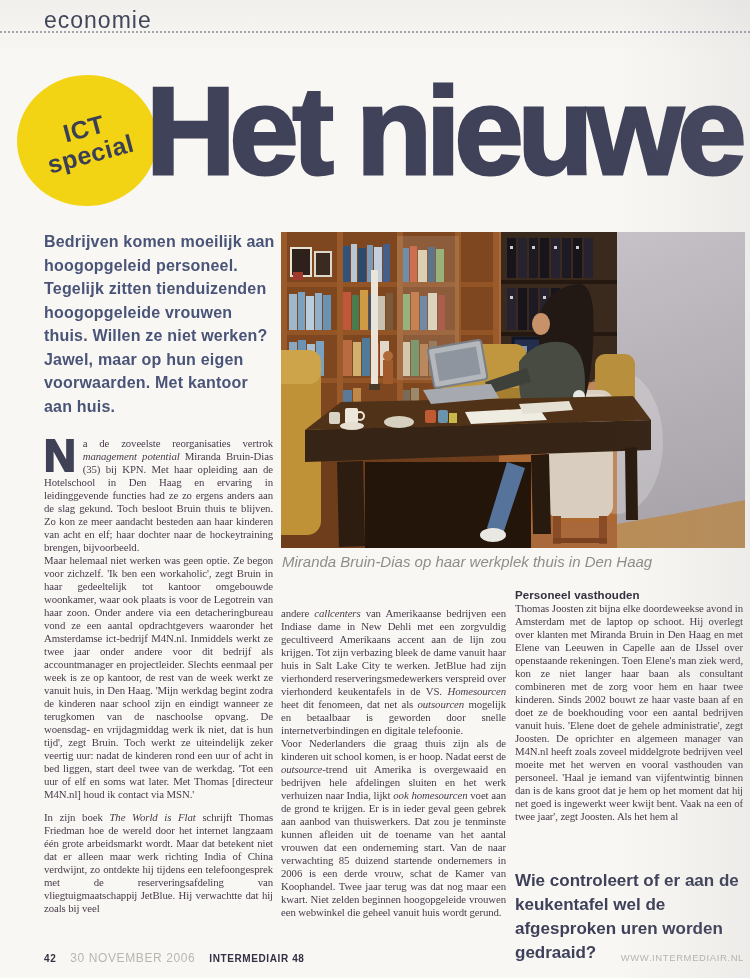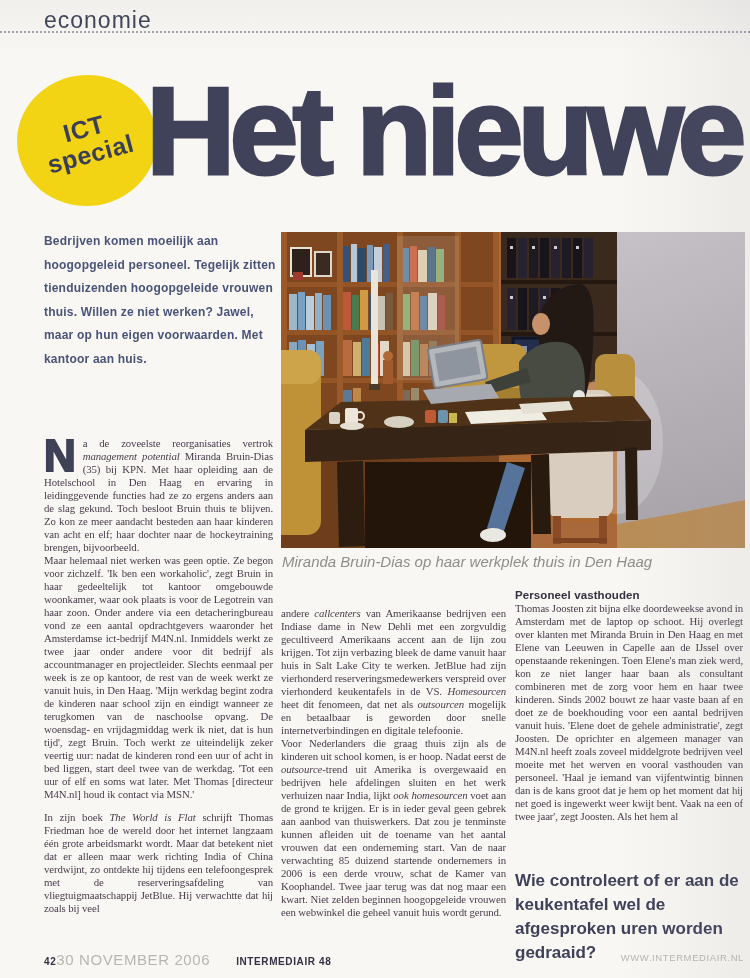--- a/index.html
+++ b/index.html
@@ -14,21 +14,21 @@
   .badge{position:absolute;left:17px;top:75px;width:140px;height:131px;border-radius:50%;
          background:#f2d414;transform:rotate(-4deg);display:flex;align-items:center;justify-content:center;}
   .badge-text{transform:rotate(-11deg);text-align:center;font-weight:bold;color:#3a3f55;
               font-size:25px;line-height:26px;letter-spacing:0.5px;}
 
   
   .headline{position:absolute;left:146px;top:60px;width:604px;font-size:124px;font-weight:bold;
             color:#40425a;letter-spacing:-6px;white-space:nowrap;-webkit-text-stroke:3px #40425a;}
 
   
-  .intro{position:absolute;left:44px;top:230px;width:234px;font-size:12px;font-weight:bold;
+  .intro{position:absolute;left:44px;top:230px;width:234px;font-size:16px;font-weight:bold;
          color:#4a5478;line-height:23.5px;letter-spacing:0.2px;}
   .byline{position:absolute;left:44px;top:389px;font-size:10.5px;letter-spacing:0.9px;line-height:22px;}
   .byline .lbl{color:#a9a6a0;}
   .byline .nm{color:#3a3550;font-weight:bold;}
 
   
   .photo{position:absolute;left:281px;top:232px;width:464px;height:316px;}
   .caption{position:absolute;left:282px;top:553px;font-size:15px;font-style:italic;color:#8f8d8a;}
 
   
@@ -43,22 +43,22 @@
            line-height:36px;padding:1px 7px 0 0;color:#3f4156;-webkit-text-stroke:2px #3f4156;}
   .col-heading{font-family:"Liberation Sans",sans-serif;font-weight:bold;font-size:11.5px;
                color:#352f3f;margin:0 0 4px 0;letter-spacing:0.1px;}
 
   
   .pull-quote{position:absolute;left:515px;top:869px;width:234px;font-weight:bold;font-size:17px;
               line-height:24px;color:#3f415a;}
 
   
   .footer-left{position:absolute;left:44px;top:951px;font-size:10px;letter-spacing:0.6px;}
-  .footer-left .pg{font-weight:bold;color:#353043;}
-  .footer-left .dt{color:#b9b6b0;margin-right:26px;font-size:15px;}
+  .footer-left .pg{font-weight:bold;color:#353043;margin-right:14px;}
+  .footer-left .dt{color:#b9b6b0;margin-right:14px;font-size:12px;}
   .footer-left .mg{font-weight:bold;color:#353043;margin-top:28px;}
   .footer-right{position:absolute;right:6px;top:952px;font-size:9.5px;letter-spacing:0.6px;color:#b9b6b0;}
 
   
   .shade-right{position:absolute;top:0;right:0;width:130px;height:978px;pointer-events:none;
                background:linear-gradient(to right, rgba(140,140,150,0), rgba(140,140,150,0.10));}
   .shade-top{position:absolute;top:0;left:0;width:750px;height:55px;pointer-events:none;
              background:linear-gradient(to bottom, rgba(150,150,155,0.08), rgba(150,150,155,0));}
 </style>
 </head>

